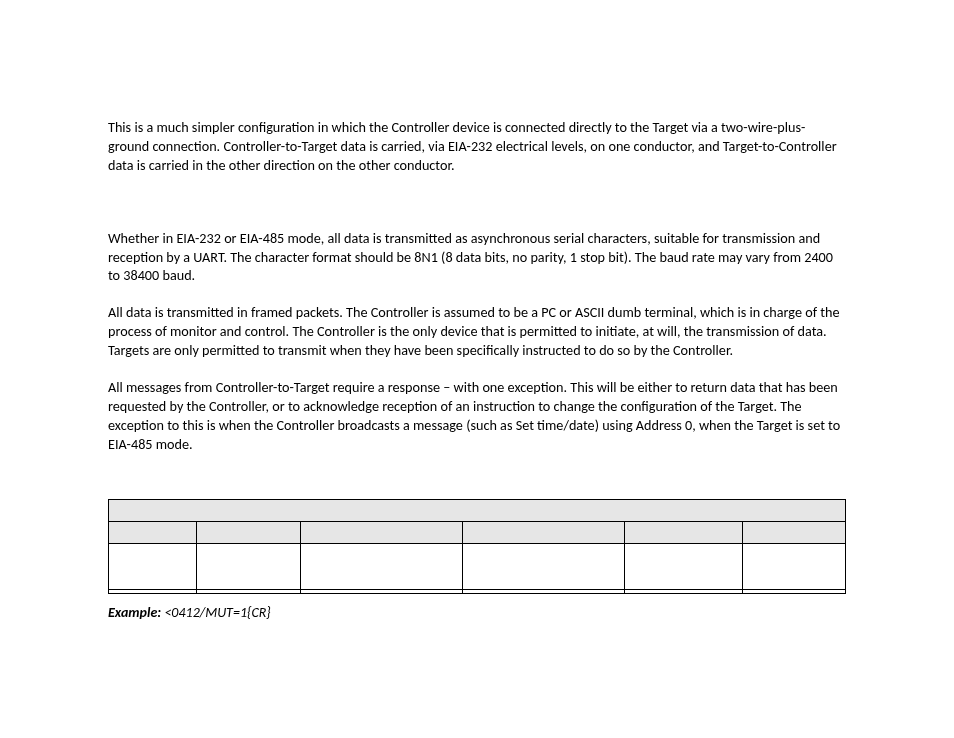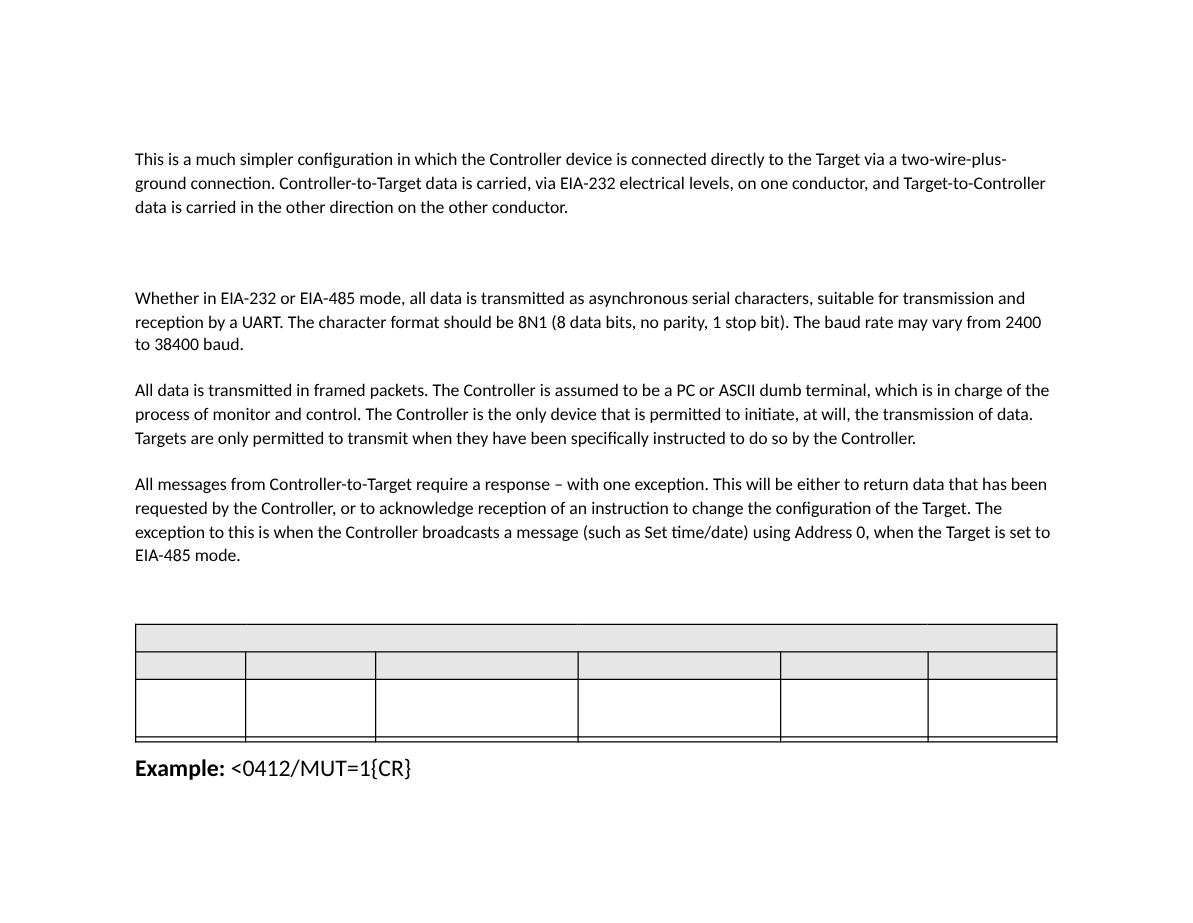--- a/index.html
+++ b/index.html
@@ -40,22 +40,23 @@
     background: #e6e6e6;
     height: 22px;
   }
   table.packet tr.body td {
     background: #fff;
     height: 50px;
     vertical-align: middle;
     font-weight: normal;
   }
   .example {
-    font-size: 19px;
+    font-size: 14px;
     margin-top: 10px;
+    font-style: italic;
   }
   .example .lbl { font-weight: bold; }
   .footer-line {
     position: absolute;
     left: 108px;
     right: 108px;
     bottom: 60px;
     border-top: 1px solid #000;
   }
 </style>

